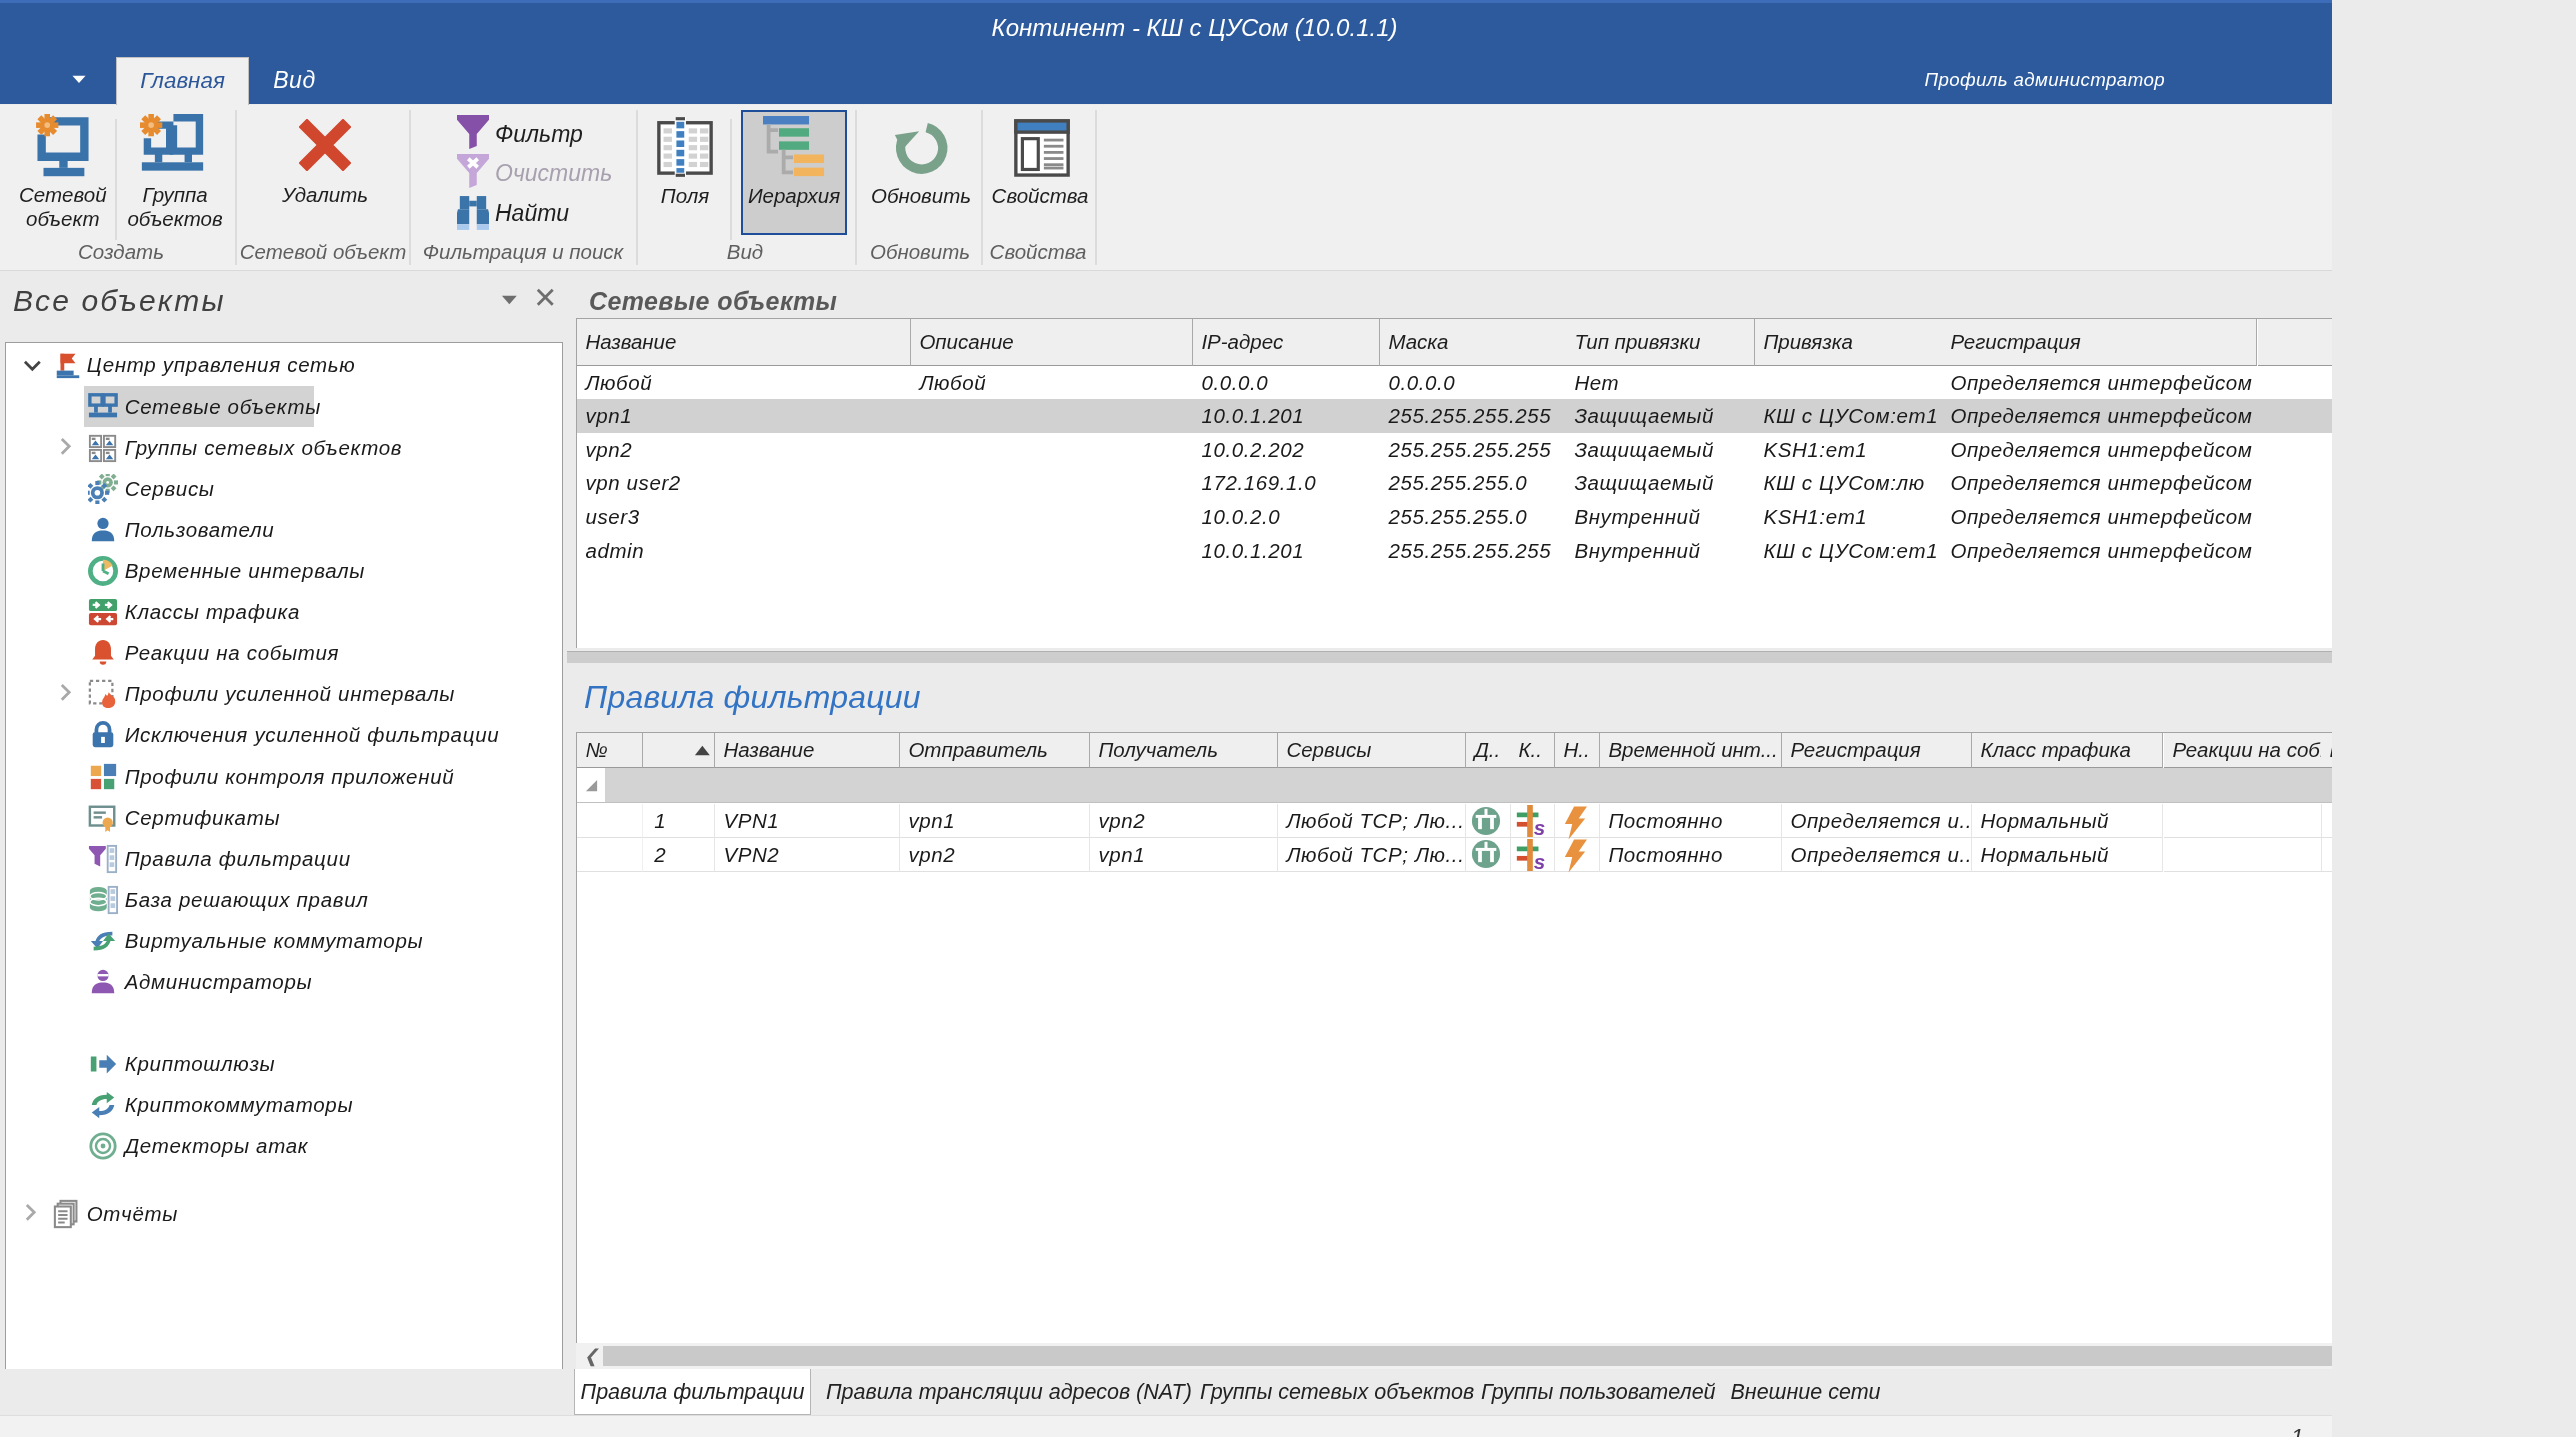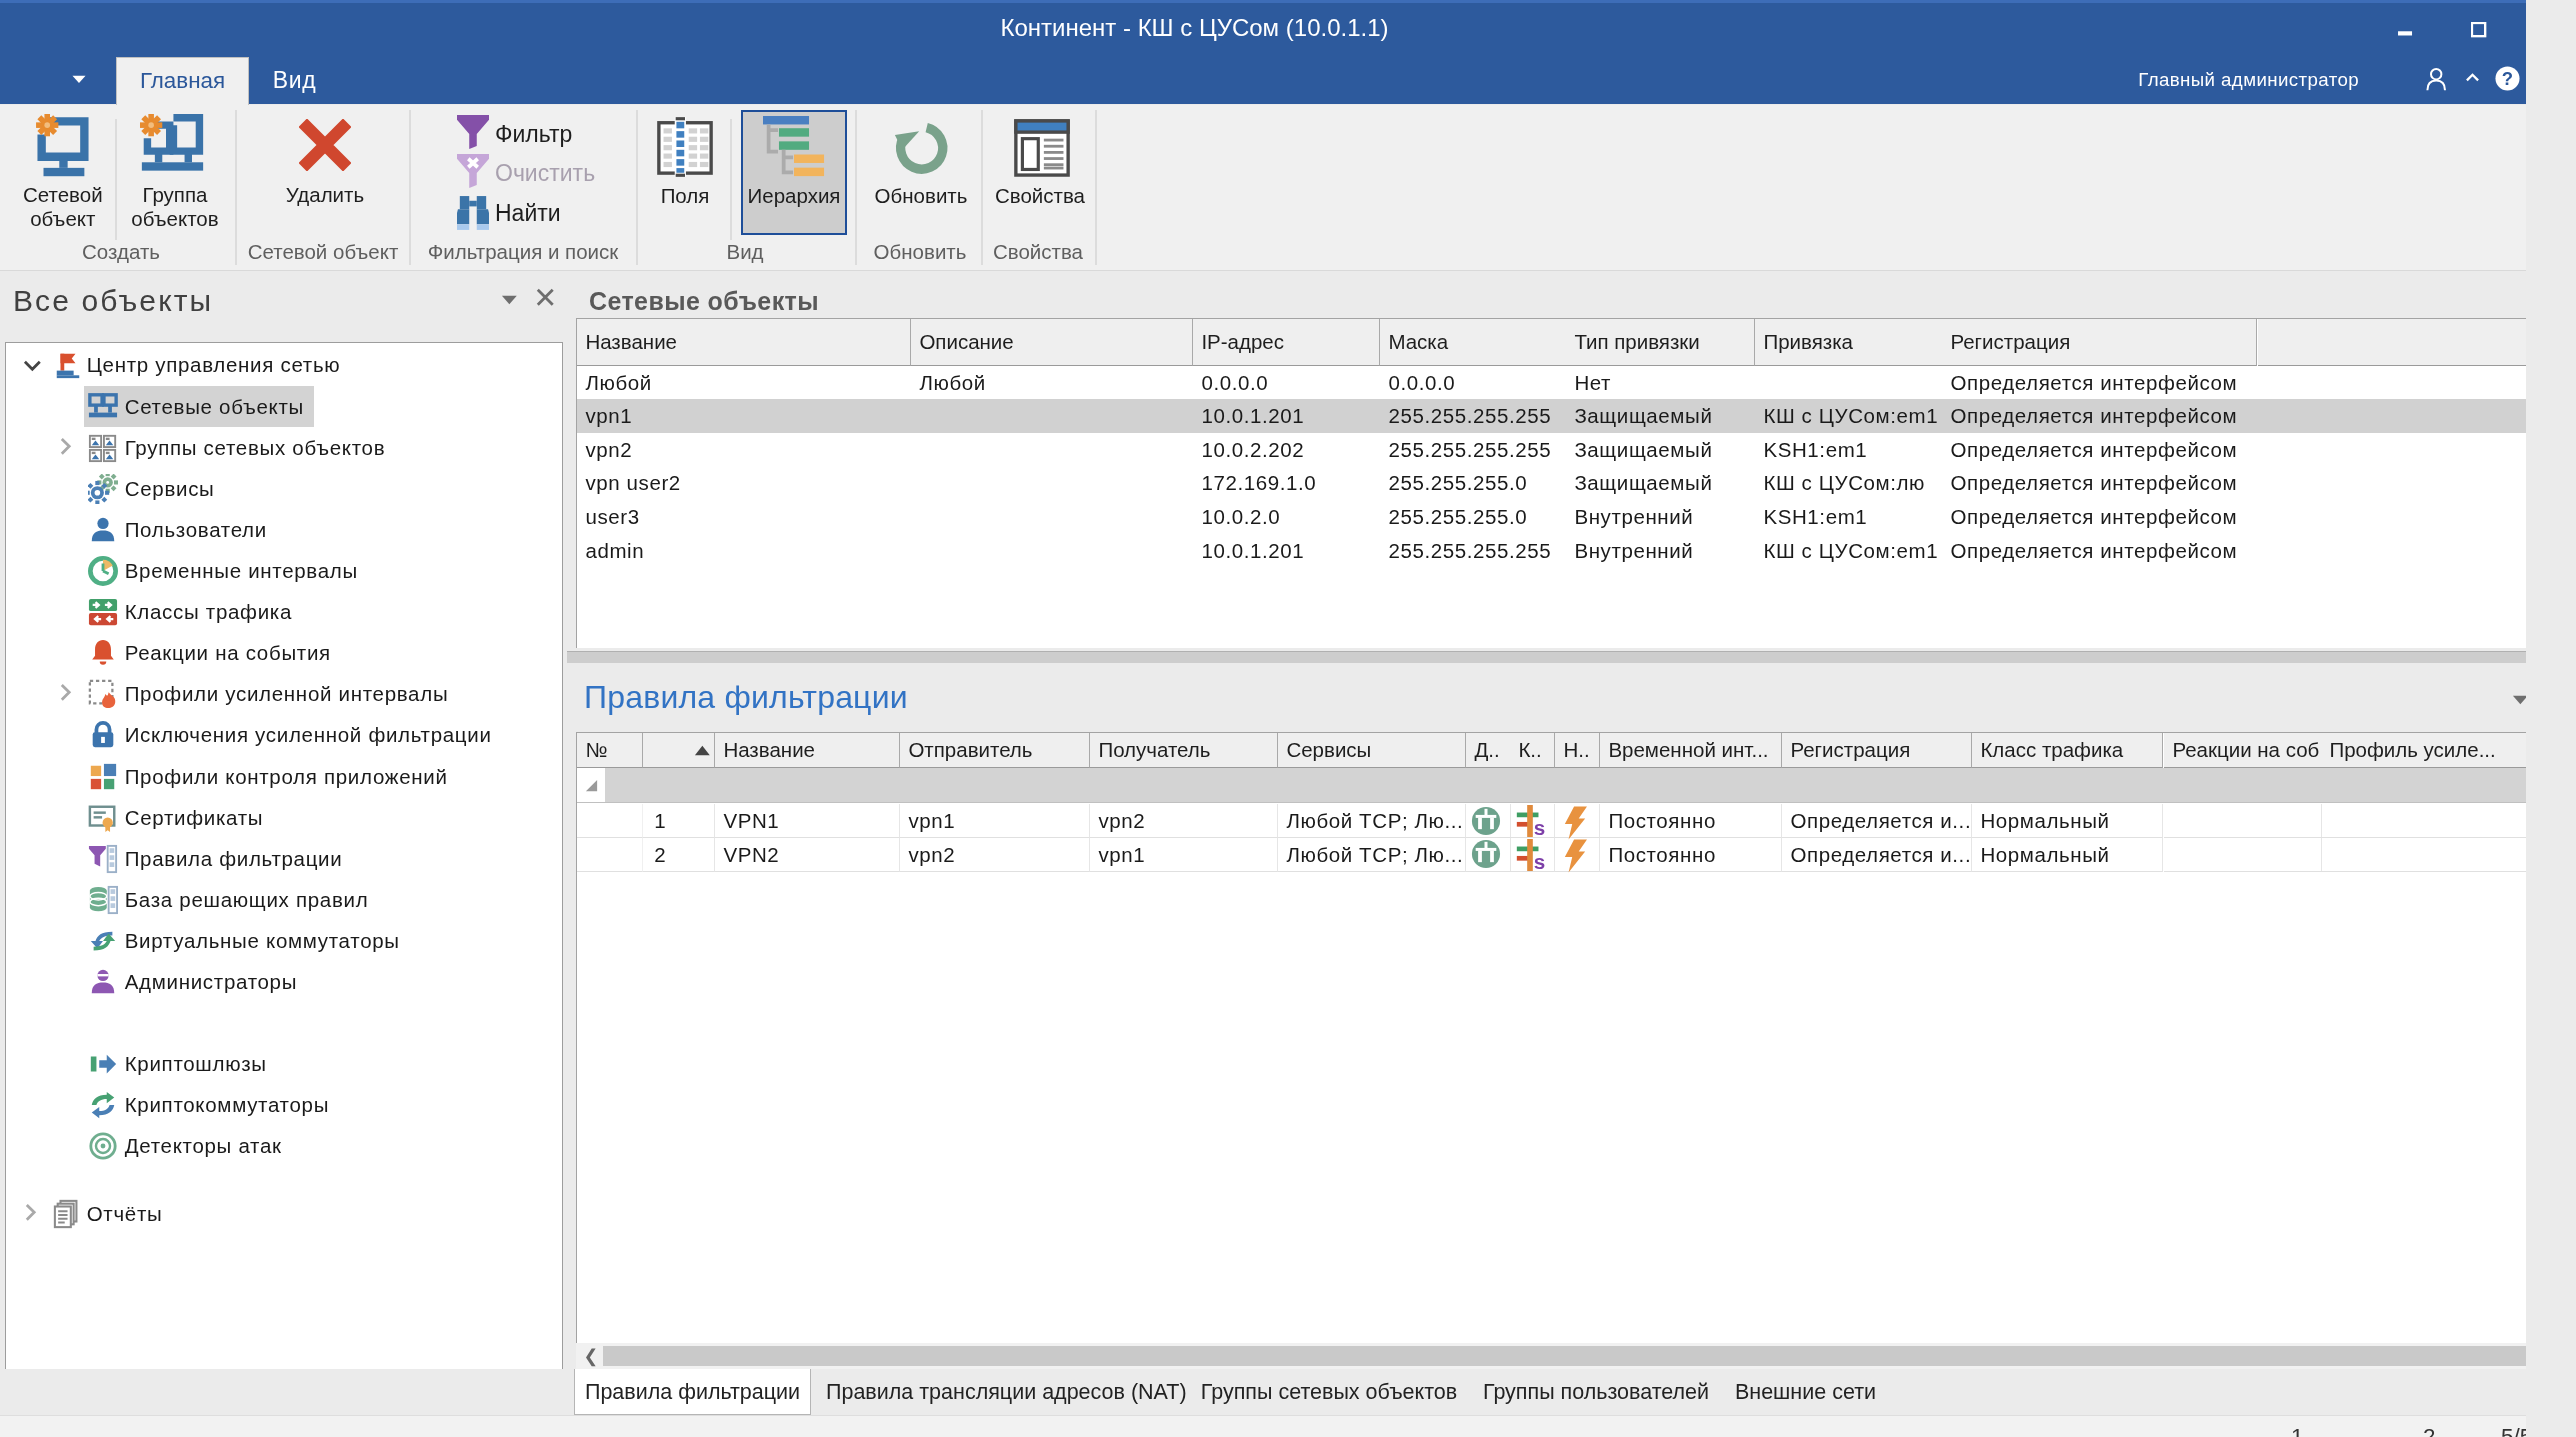--- a/index.html
+++ b/index.html
@@ -1,18 +1,18 @@
 <!DOCTYPE html>
 <html style="font-size:15px"><head><meta charset="utf-8">
 <style>
 html,body{margin:0;padding:0;width:2576px;height:1437px;overflow:hidden;
  font-family:"Liberation Sans",sans-serif;background:#ebebeb;}
 *{box-sizing:border-box;}
 .abs{position:absolute;}
-#page{position:relative;width:2526px;height:1437px;overflow:hidden;}
+#page{position:relative;width:2332px;height:1437px;overflow:hidden;font-style:italic;}
 
 #titlebar{left:0;top:0;width:2576px;height:53px;background:#2d5a9d;}
 #titlebar .topline{left:0;top:0;width:2576px;height:2.8px;background:#3d6db8;}
 #wtitle{width:2389px;text-align:center;top:14px;left:0px;color:#fff;font-size:24px;}
 
 #tabrow{left:0;top:53px;width:2576px;height:51px;background:#2d5a9d;}
 #tabmain{left:116px;top:57px;width:133px;height:48px;background:#f0f0f0;
  border:0.9px solid #c0c0c0;border-bottom:none;color:#2b579a;font-size:22.4px;
  text-align:center;line-height:45px;}
 #tabvid{left:248px;top:53px;width:93px;height:51px;color:#fff;font-size:23px;text-align:center;line-height:54px;letter-spacing:0.6px;}
@@ -71,21 +71,21 @@
 <svg class="abs" style="left:2539px;top:20.5px" width="17" height="17" viewBox="0 0 18 18">
       <path d="M1 1 L16 16 M16 1 L1 16" stroke="#fff" stroke-width="2.5"></path>
     </svg>
 
 <div class="abs" id="tabrow"></div>
 <svg class="abs" style="left:71px;top:74px" width="16" height="10.3" viewBox="0 0 17 11">
       <path d="M1.5 2 L15.5 2 L8.5 9.5 Z" fill="#fff"></path>
     </svg>
 <div class="abs" id="tabmain">Главная</div>
 <div class="abs" id="tabvid">Вид</div>
-<div class="abs" id="adminlbl">Главный администратор</div>
+<div class="abs" id="adminlbl">Профиль администратор</div>
 <svg class="abs" style="left:2425px;top:66px" width="22.4" height="26" viewBox="0 0 28 32">
  <circle cx="14" cy="10" r="6.5" fill="none" stroke="#fff" stroke-width="2.5"></circle>
  <path d="M3 30 C3 21 8 18 14 18 C20 18 25 21 25 30" fill="none" stroke="#fff" stroke-width="2.5"></path>
     </svg>
 <svg class="abs" style="left:2465px;top:72px" width="15" height="11.2" viewBox="0 0 16 12">
       <path d="M2 9 L8 3 L14 9" stroke="#fff" stroke-width="2.5" fill="none"></path>
     </svg>
 <svg class="abs" style="left:2495px;top:66px" width="25" height="25" viewBox="0 0 27 27">
       <circle cx="13.5" cy="13.5" r="13" fill="#fff"></circle>
       <text x="13.5" y="20" font-size="20" font-weight="bold" fill="#2b579a" text-anchor="middle" font-family="Liberation Sans">?</text>

